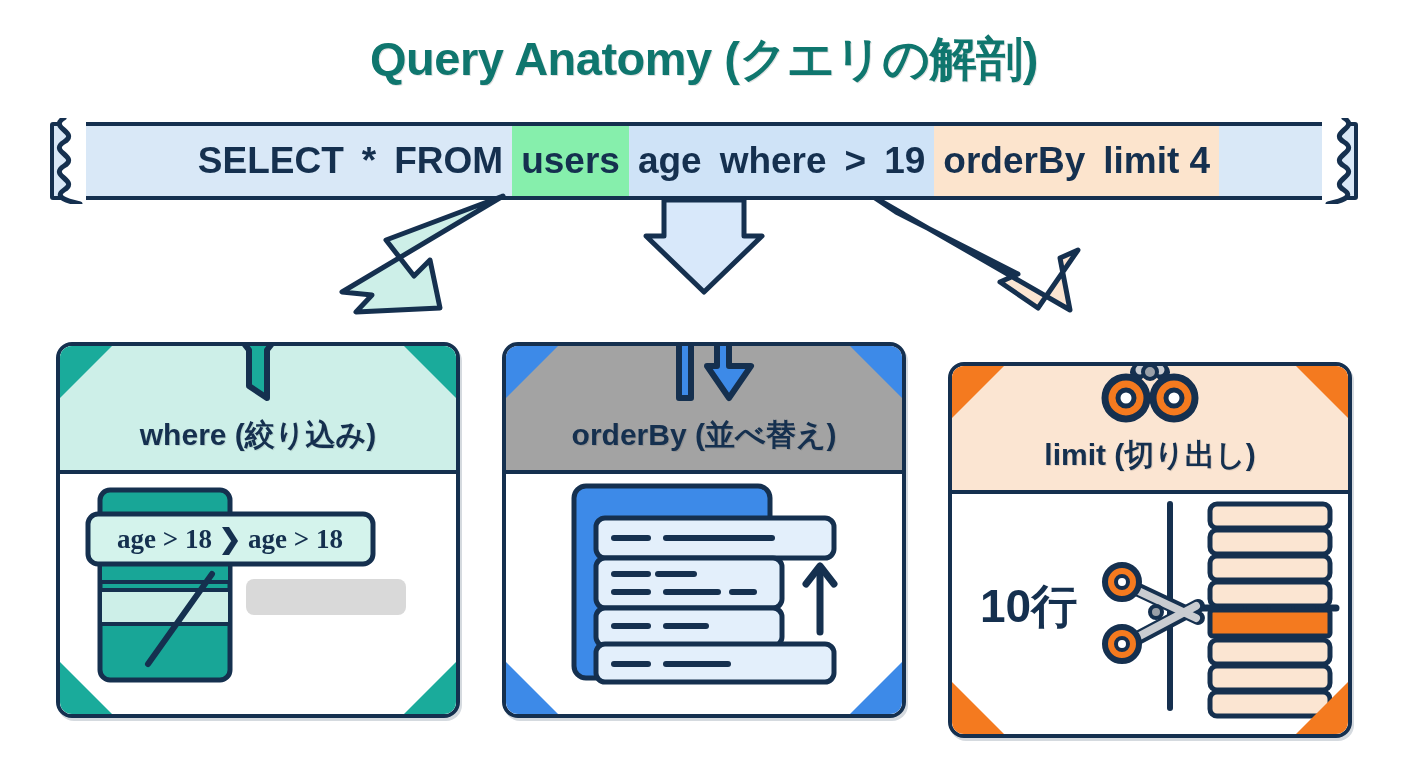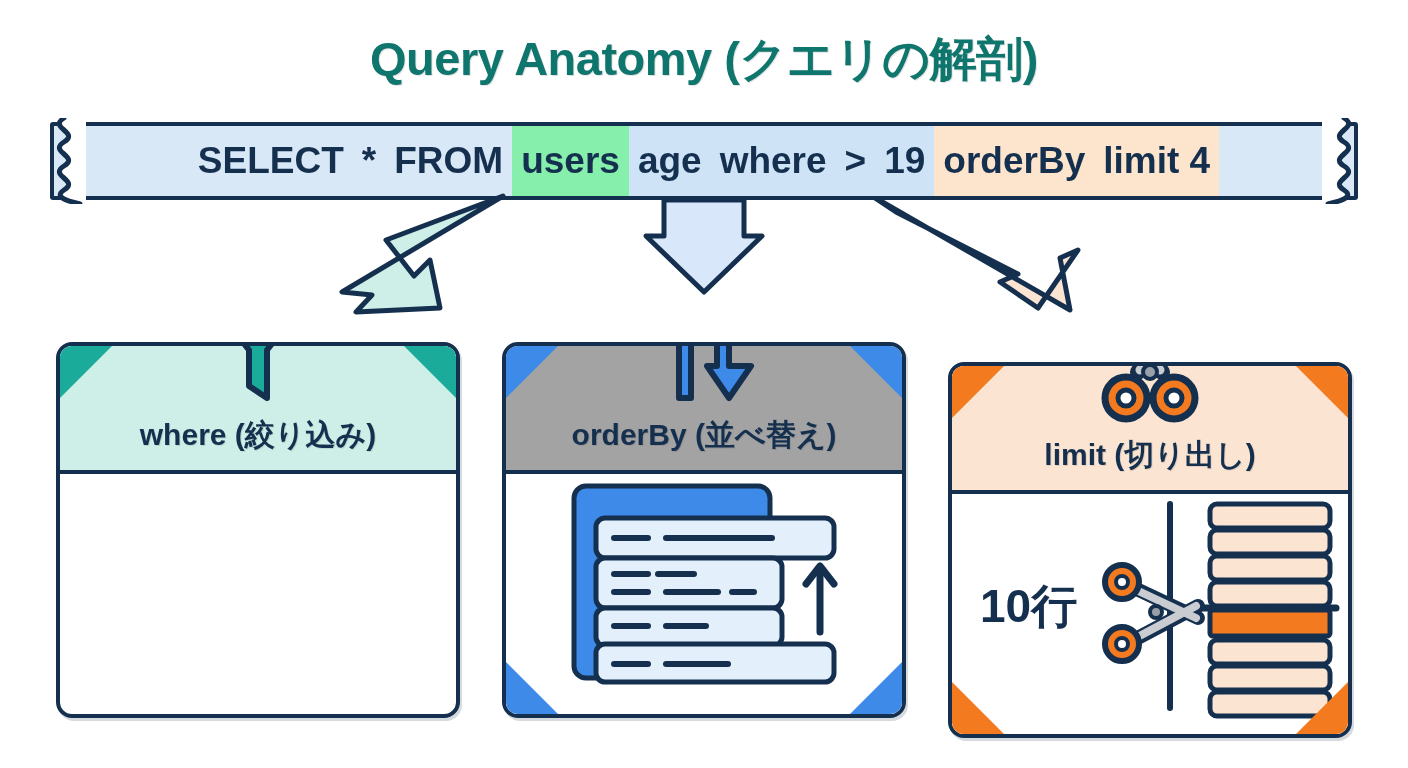--- a/index.html
+++ b/index.html
@@ -153,20 +153,41 @@
   <div class="card" id="card-where">
     <div class="card-head">
       <div class="corner tl c-teal"></div>
       <div class="corner tr c-teal"></div>
       <svg class="head-icon" width="110" height="120" viewBox="0 0 110 120">
         <path d="M12 20 C12 11 32 6 55 6 C78 6 98 11 98 20 L64 64 L64 112 L46 100 L46 64 Z" fill="#1aab9b" stroke="#15304f" stroke-width="6" stroke-linejoin="round"></path>
         <ellipse cx="55" cy="20" rx="43" ry="13" fill="#2dbfae" stroke="#15304f" stroke-width="6"></ellipse>
       </svg>
       <div class="card-title">where (絞り込み)</div>
 
+    </div>
+    <div class="card-body">
+      <div class="corner bl c-teal"></div>
+      <div class="corner br c-teal"></div>
+      <svg class="card-illu" viewBox="0 0 396 240">
+
+        <rect x="186" y="105" width="160" height="36" rx="8" fill="#d9d9d9"></rect>
+
+        <g>
+          <rect x="40" y="16" width="130" height="190" rx="10" fill="#18a697" stroke="#15304f" stroke-width="5"></rect>
+          <rect x="40" y="66" width="130" height="42" fill="#18a697" stroke="#15304f" stroke-width="4"></rect>
+          <rect x="40" y="116" width="130" height="34" fill="#cdefe8" stroke="#15304f" stroke-width="4"></rect>
+        </g>
+
+        <line x1="88" y1="190" x2="152" y2="100" stroke="#15304f" stroke-width="6" stroke-linecap="round"></line>
+
+        <g>
+          <rect x="28" y="40" width="285" height="50" rx="10" fill="#d4f3ec" stroke="#15304f" stroke-width="5"></rect>
+          <text x="170" y="74" text-anchor="middle" font-family="Liberation Serif, serif" font-size="27" font-weight="700" fill="#15304f">age &gt; 18 ❯ age &gt; 18</text>
+        </g>
+      </svg>
     </div>
   </div>
 
   <div class="card" id="card-orderby">
     <div class="card-head">
       <div class="corner tl c-blue"></div>
       <div class="corner tr c-blue"></div>
       <svg class="head-icon" width="110" height="120" viewBox="0 0 110 120">
         <path d="M30 112 L30 40 L8 40 L30 8 L52 40 L42 40 L42 112 Z" fill="#3d8ae8" stroke="#15304f" stroke-width="6" stroke-linejoin="round"></path>
         <path d="M68 8 L68 80 L58 80 L80 112 L102 80 L80 80 L80 8 Z" fill="#3d8ae8" stroke="#15304f" stroke-width="6" stroke-linejoin="round"></path>

